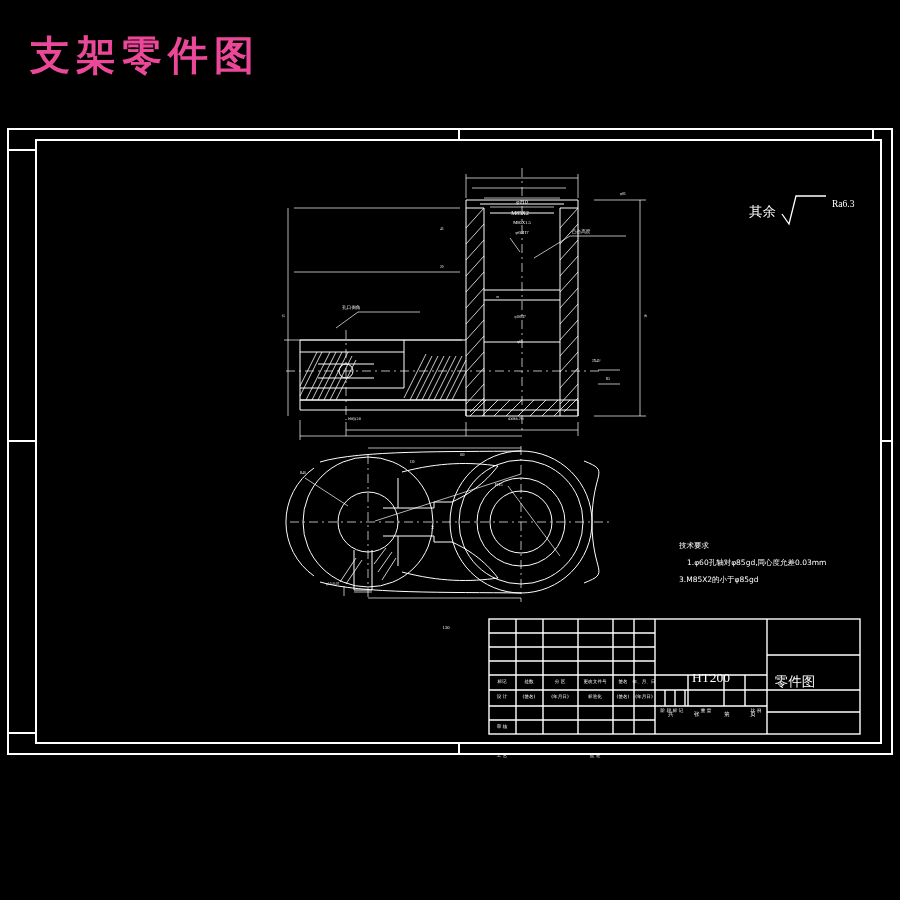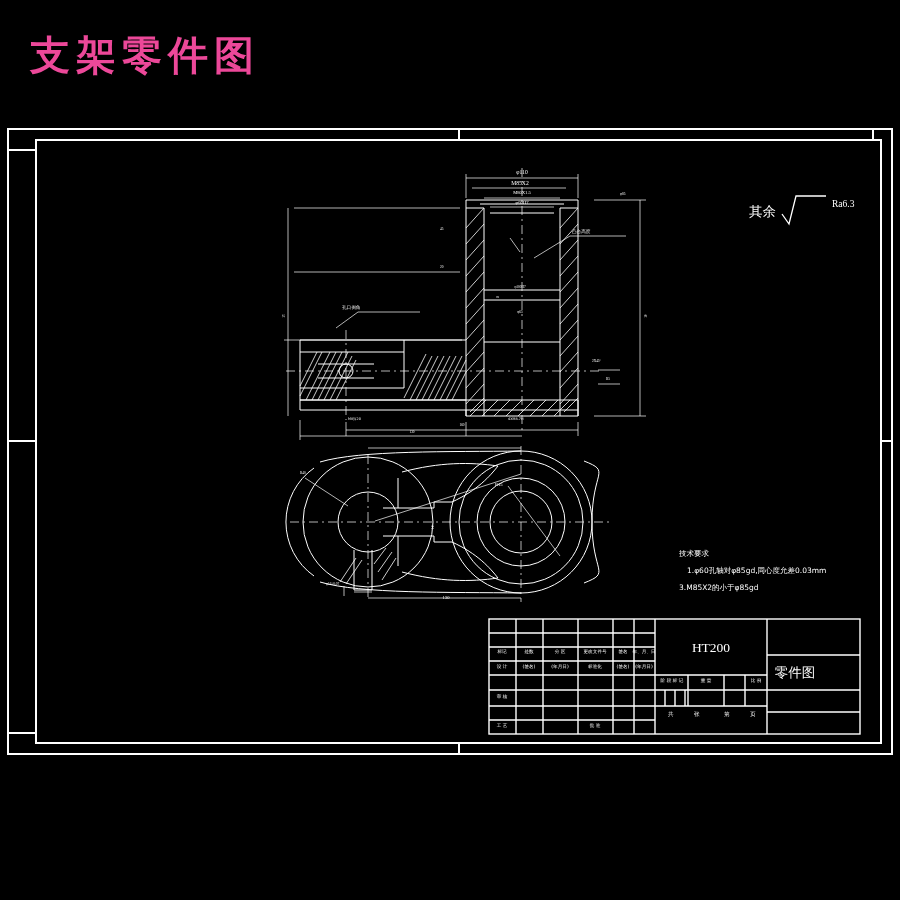--- a/index.html
+++ b/index.html
@@ -12,26 +12,26 @@
     letter-spacing:6px; white-space:nowrap;
     font-family:"DejaVu Sans","Liberation Sans",sans-serif;
   }
 
   .cad{position:absolute;left:0;top:0;width:900px;height:900px;}
 
   .txt{position:absolute;color:#fff;white-space:nowrap;line-height:1;}
   .t3{font-size:3.4px;}
   .t4{font-size:4.6px;}
   .t5{font-size:5.6px;}
-  .t7{font-size:7.5px;margin-top:8px;}
+  .t7{font-size:7.5px;}
   .t9{font-size:9.5px;}
   .t13{font-size:13.5px;}
   .cn{font-family:"DejaVu Sans","Liberation Sans",sans-serif;}
   .ser{font-family:"Liberation Serif","DejaVu Serif",serif;}
-  .ctr{transform:translateX(-50%);}
+  .ctr{transform:translateX(-50%);margin-top:30px;}
   .vert{transform-origin:0 0;}
 </style>
 </head>
 <body>
 
 <div id="page-title">支架零件图</div>
 
 <svg class="cad" viewBox="0 0 900 900" xmlns="http://www.w3.org/2000/svg">
   <g stroke="#ffffff" fill="none" stroke-width="1" shape-rendering="crispEdges">
 
@@ -337,21 +337,21 @@
   <div class="txt t4 cn ctr" style="left:560px;top:665px;">(年月日)</div>
   <div class="txt t4 cn ctr" style="left:595px;top:665px;">标准化</div>
   <div class="txt t4 cn ctr" style="left:623px;top:665px;">(签名)</div>
   <div class="txt t4 cn ctr" style="left:644px;top:665px;">(年月日)</div>
 
   <div class="txt t4 cn ctr" style="left:502px;top:695px;">审 核</div>
   <div class="txt t4 cn ctr" style="left:502px;top:724px;">工 艺</div>
   <div class="txt t4 cn ctr" style="left:595px;top:724px;">批 准</div>
 
   <div class="txt t13 ser ctr" style="left:711px;top:641px;">HT200</div>
-  <div class="txt t13 cn ctr" style="left:795px;top:666px;">零件图</div>
+  <div class="txt t13 cn ctr" style="left:795px;top:645px;">零件图</div>
 
   <div class="txt t4 cn ctr" style="left:672px;top:679px;">阶 段 标 记</div>
   <div class="txt t4 cn ctr" style="left:706px;top:679px;">重 量</div>
   <div class="txt t4 cn ctr" style="left:756px;top:679px;">比 例</div>
 
   <div class="txt t5 cn" style="left:668px;top:712px;">共</div>
   <div class="txt t5 cn" style="left:694px;top:712px;">张</div>
   <div class="txt t5 cn" style="left:724px;top:712px;">第</div>
   <div class="txt t5 cn" style="left:750px;top:712px;">页</div>
 </div>

